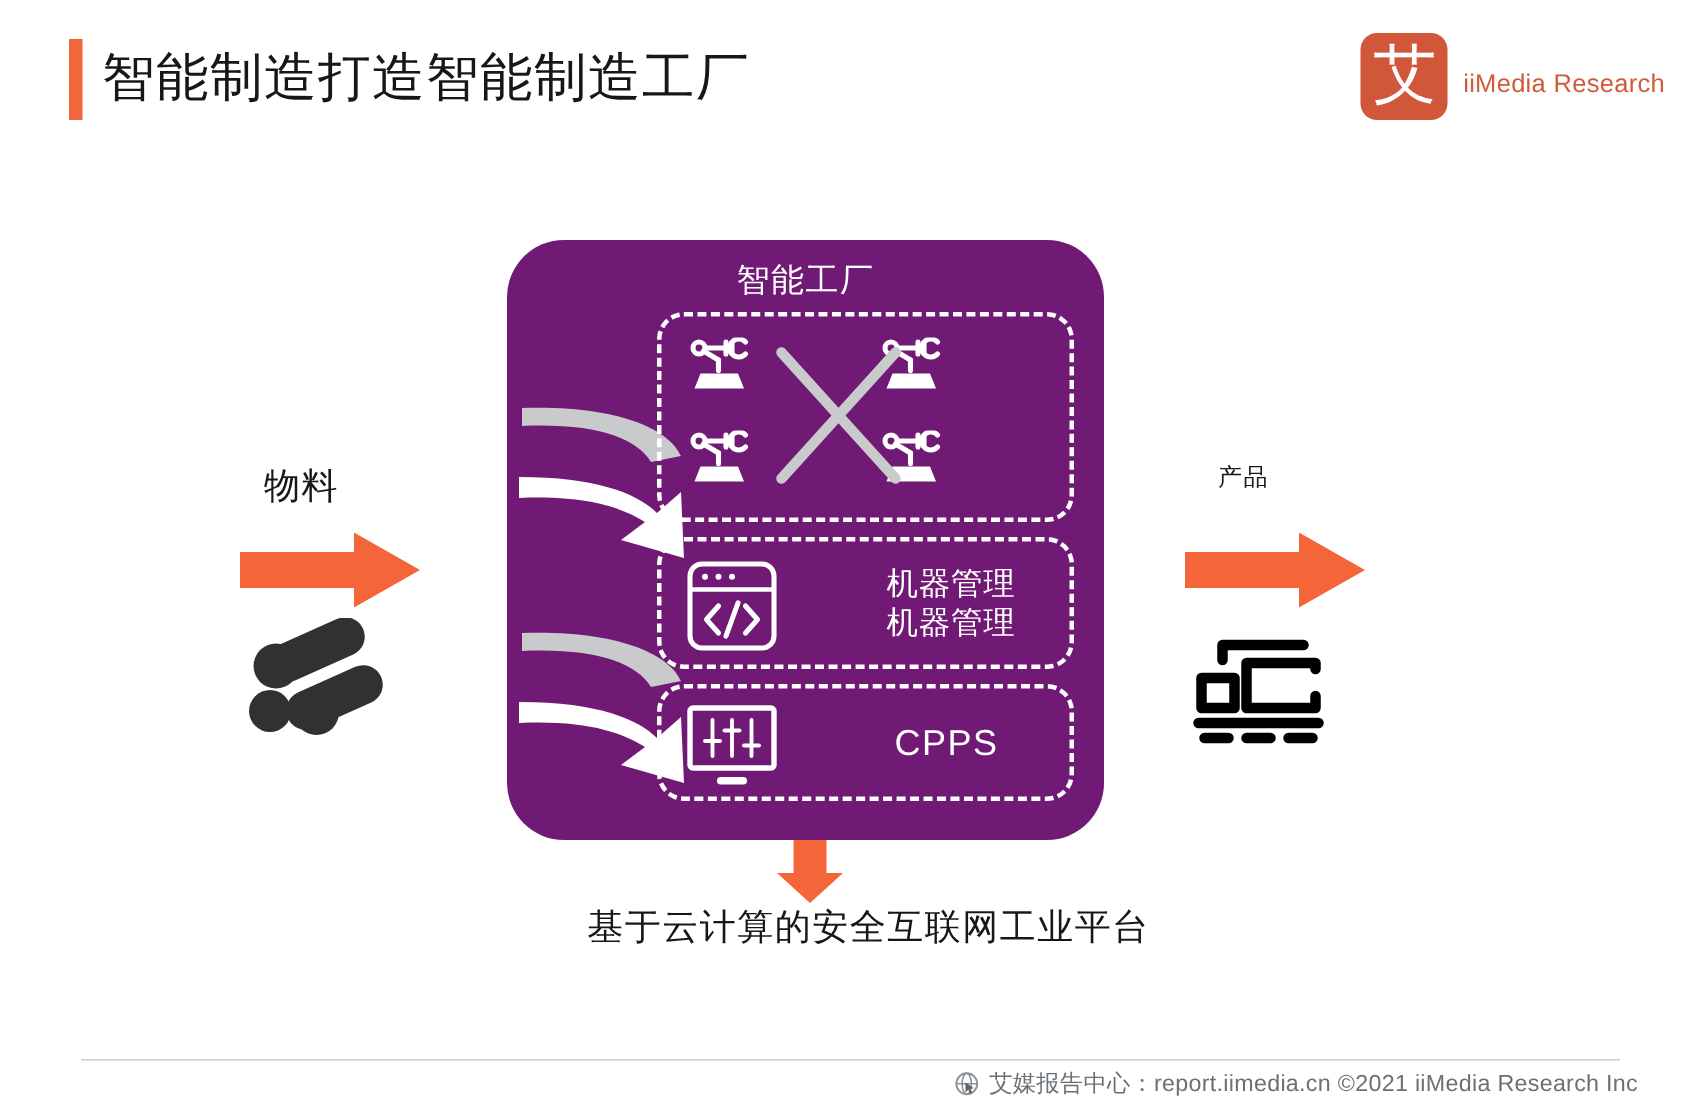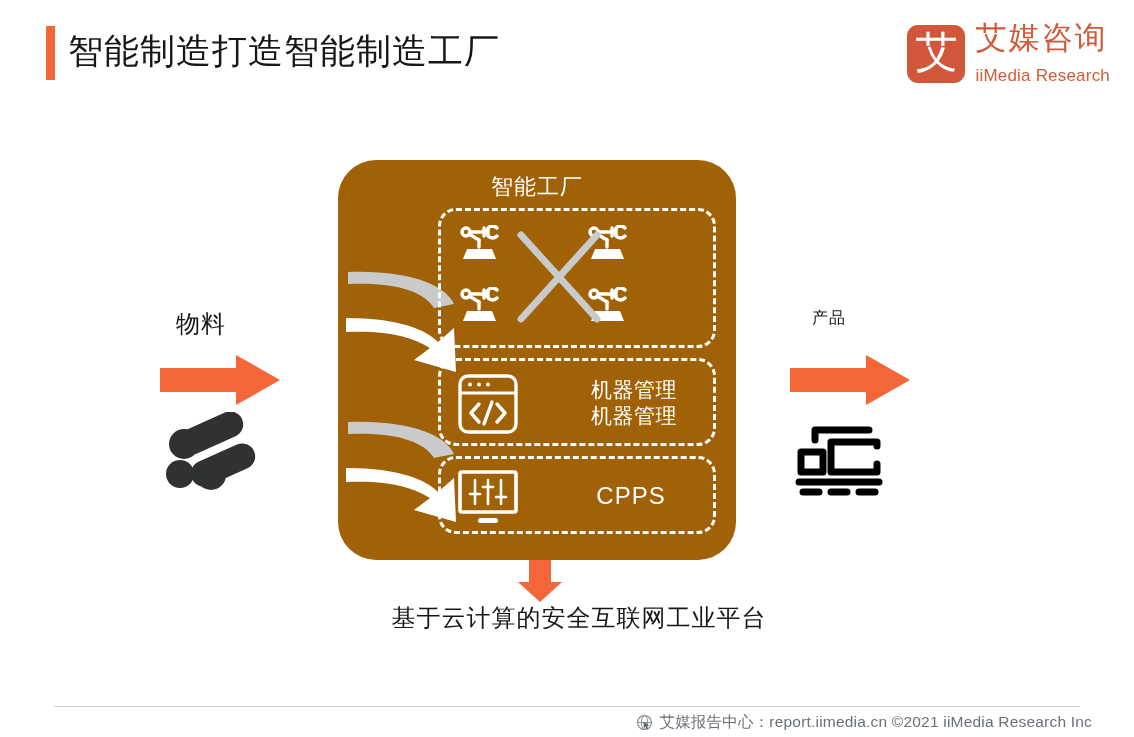--- a/index.html
+++ b/index.html
@@ -20,21 +20,21 @@
   .logo-mark{width:58px;height:58px;border-radius:11px;background:#d1573a;
              position:relative;display:flex;align-items:center;justify-content:center;}
   .logo-mark span{color:#fff;font-size:42px;line-height:1;font-family:"DejaVu Sans",sans-serif;
                   transform:translateY(-2px);}
   .logo-text{display:flex;flex-direction:column;justify-content:center;}
   .logo-cn{font-size:31px;color:#cf5b3b;letter-spacing:2px;line-height:1.05;}
   .logo-en{font-size:17px;color:#cf5b3b;letter-spacing:.2px;line-height:1.2;margin-top:11px;}
 
   
   .factory{position:absolute;left:338px;top:160px;width:398px;height:400px;
-           background:#a16207;border-radius:38px;}
+           background:#701a75;border-radius:38px;}
   .factory-label{position:absolute;left:0;right:0;top:12px;text-align:center;
                  color:#ffffff;font-size:22px;letter-spacing:1px;}
 
   .dash-box{position:absolute;border:3px dashed #ffffff;border-radius:18px;
             box-sizing:border-box;}
   .box-mtm{left:100px;top:48px;width:278px;height:140px;}
   .box-app{left:100px;top:198px;width:278px;height:88px;}
   .box-cpps{left:100px;top:296px;width:278px;height:78px;}
 
   .box-text{position:absolute;color:#ffffff;font-size:21px;line-height:1.25;
@@ -89,21 +89,20 @@
 
   <div class="header">
     <div class="title-bar"></div>
     <div class="title">智能制造打造智能制造工厂</div>
 
     <div class="logo">
       <div class="logo-mark">
         <span>艾</span>
       </div>
       <div class="logo-text">
-        <div class="logo-cn">艾媒咨询</div>
         <div class="logo-en">iiMedia Research</div>
       </div>
     </div>
   </div>
 
   <div class="mat-label">物料</div>
 
   <svg class="arrow-right arrow-in" viewBox="0 0 120 50">
     <polygon points="0,13 76,13 76,0 120,25 76,50 76,37 0,37" fill="#f4663a"></polygon>
   </svg>

